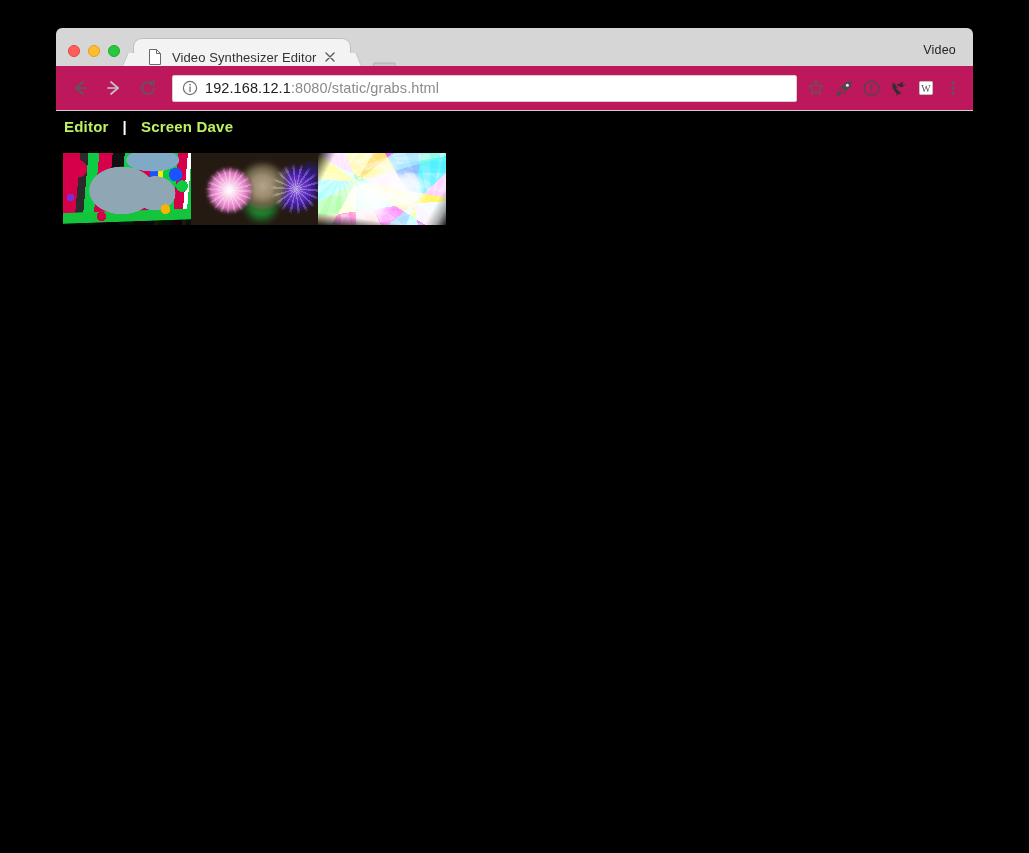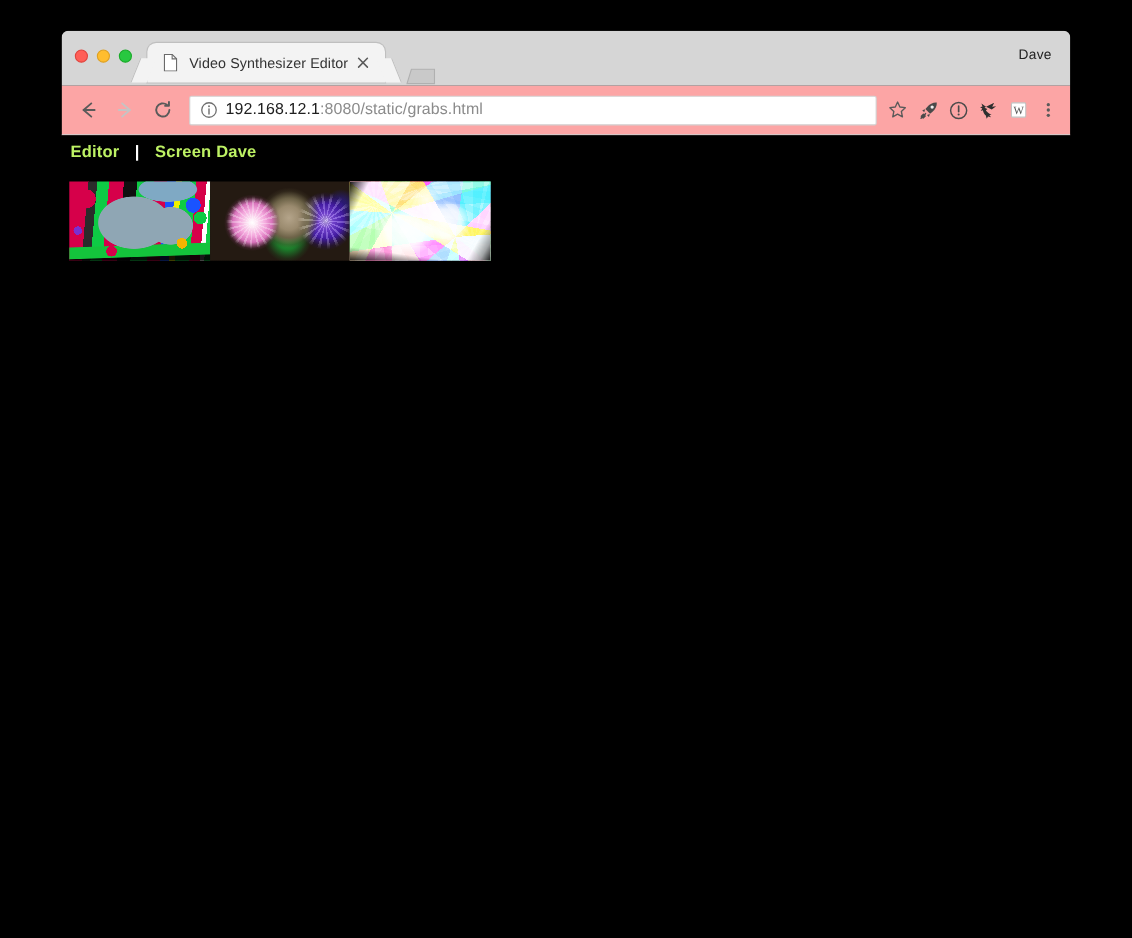--- a/index.html
+++ b/index.html
@@ -32,21 +32,21 @@
     top: 28px;
     width: 917px;
     height: 825px;
     background: #000000;
     overflow: hidden;
   }
 
   
   .tab-strip {
     position: relative;
-    height: 50px;
+    height: 38px;
     background: #d6d6d6;
     border-top-left-radius: 6px;
     border-top-right-radius: 6px;
   }
   .traffic-lights {
     position: absolute;
     left: 12px;
     top: 17px;
     display: flex;
     gap: 8px;
@@ -131,21 +131,21 @@
     top: 15px;
     font-size: 12.5px;
     color: #222222;
     letter-spacing: 0.2px;
   }
 
   
   .toolbar {
     position: relative;
     height: 44px;
-    background: #fca5a5;
+    background: #be185d;
     border-bottom: 1px solid #cfcfcf;
     display: flex;
     align-items: center;
   }
   .nav-btn {
     width: 28px;
     height: 28px;
     margin-left: 6px;
     display: flex;
     align-items: center;
@@ -429,21 +429,21 @@
           </svg>
         </span>
       </div>
 
       <div class="new-tab">
         <svg width="30" height="15" viewBox="0 0 30 15">
           <path d="M4 14 L8 1 H29 V14 Z" fill="#c9c9c9" stroke="#b0b0b0" stroke-width="1"></path>
         </svg>
       </div>
 
-      <div class="profile-name">Dave</div>
+      <div class="profile-name">Video</div>
     </div>
 
     <div class="toolbar">
 
       <span class="nav-btn">
         <svg width="20" height="20" viewBox="0 0 20 20">
           <path d="M13 4 L6 10 L13 16" fill="none" stroke="#5a5a5a" stroke-width="1.7" stroke-linecap="round" stroke-linejoin="round"></path>
           <path d="M6 10 H16" stroke="#5a5a5a" stroke-width="1.7" stroke-linecap="round"></path>
         </svg>
       </span>

